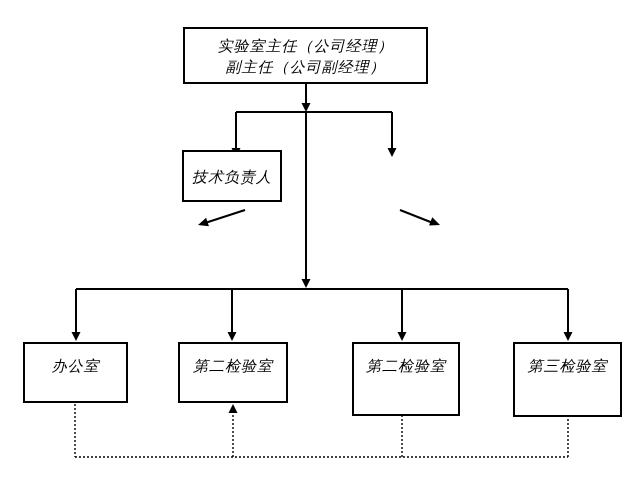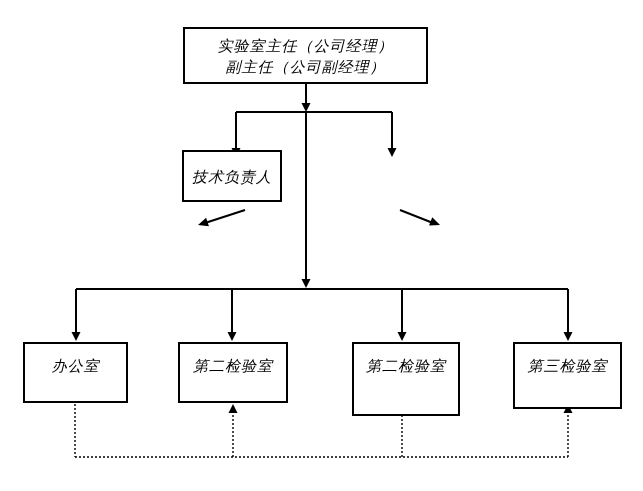--- a/index.html
+++ b/index.html
@@ -112,17 +112,17 @@
   </div>
 
   <div class="node top-label" style="left:178px;top:342px;width:110px;height:61px">
     <span>第二检验室</span>
   </div>
 
   <div class="node top-label" style="left:352px;top:342px;width:108px;height:74px">
     <span>第二检验室</span>
   </div>
 
-  <div class="node top-label" style="left:513px;top:342px;width:109px;height:67px">
+  <div class="node top-label" style="left:513px;top:342px;width:109px;height:75px">
     <span>第三检验室</span>
   </div>
 
 </div>
 
 </body></html>

